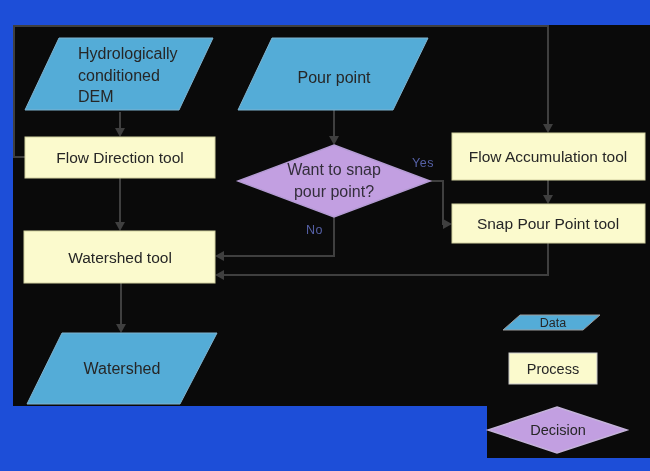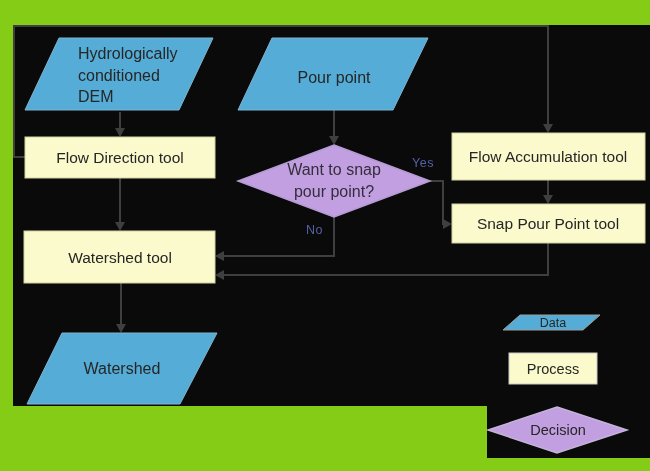--- a/index.html
+++ b/index.html
@@ -1,17 +1,17 @@
 <!DOCTYPE html>
 <html><head>
 <meta charset="utf-8">
 <style>
   html,body{margin:0;padding:0;background:#ffffff;}
   body{width:650px;height:471px;overflow:hidden;}
-  .stage{position:relative;width:650px;height:471px;background:#84cc16;}
+  .stage{position:relative;width:650px;height:471px;background:#1d4ed8;}
   svg text{font-family:"Liberation Sans","DejaVu Sans",sans-serif;fill:#262626;}
   .edge{fill:none;stroke:#3f3f3f;stroke-width:2;}
   .node-label{font-size:15.5px;}
   .para-label{font-size:16px;}
   .diamond-label{font-size:16px;fill:#332e3b;}
   .edge-label{font-size:12.5px;fill:#5560a5;letter-spacing:0.5px;}
   .legend-label-sm{font-size:12.5px;}
   .legend-label{font-size:14.5px;}
 </style>
 </head>

